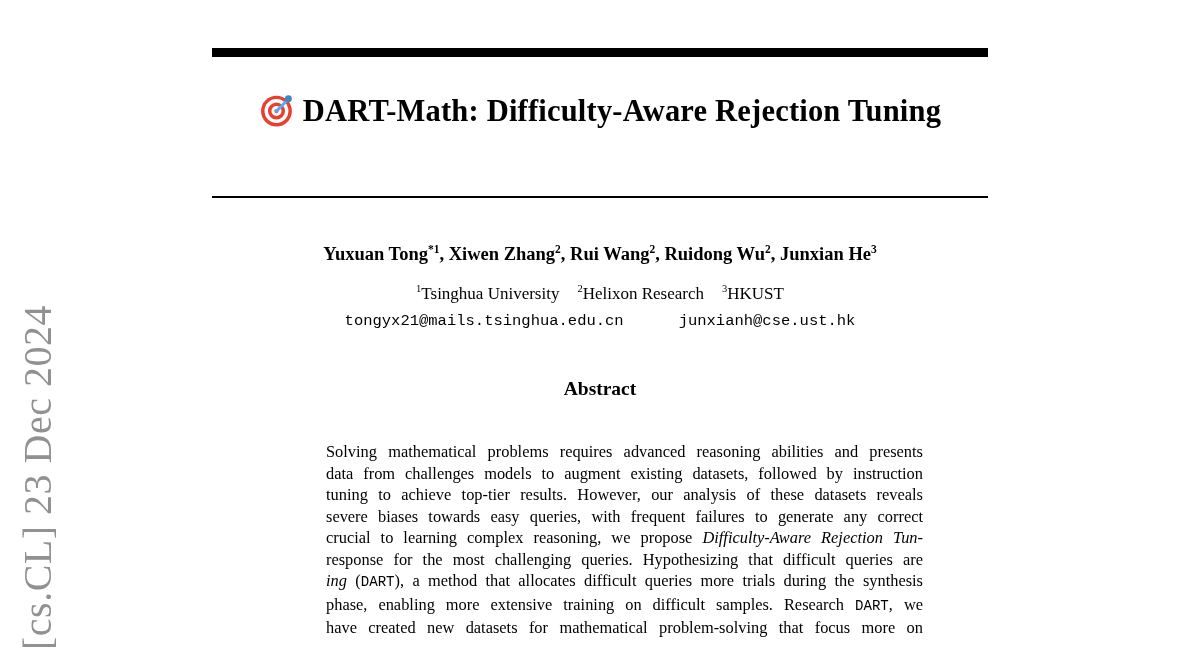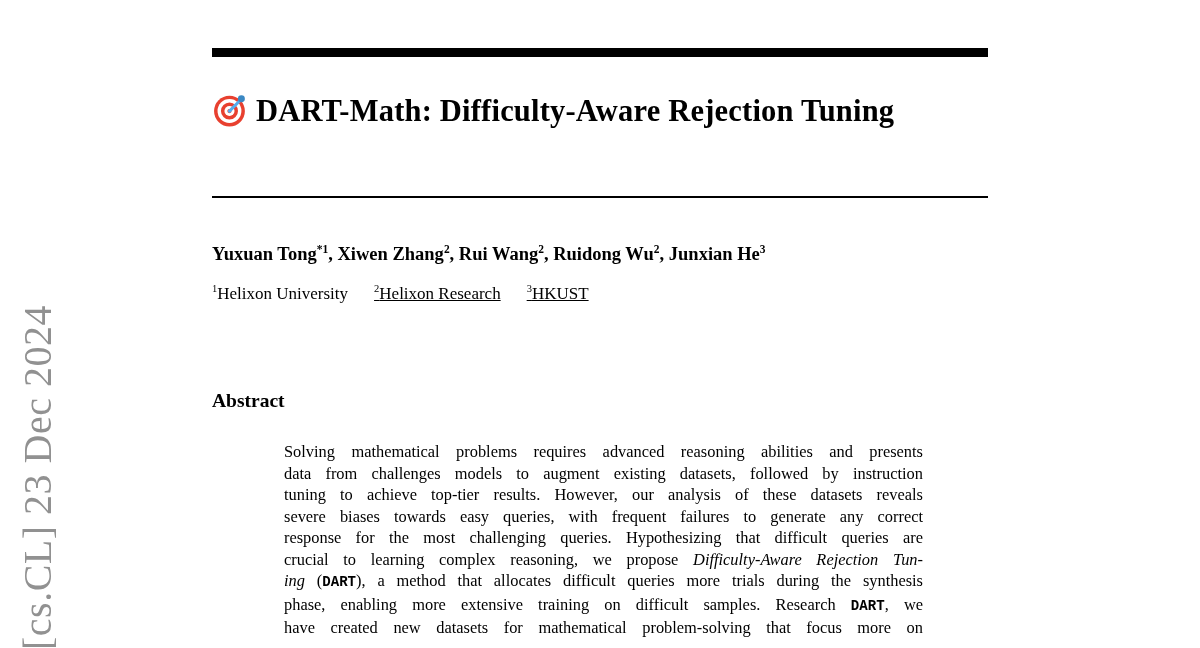--- a/index.html
+++ b/index.html
@@ -23,67 +23,68 @@
     font-size: 40px;
     color: #919191;
     white-space: nowrap;
     letter-spacing: 0.5px;
   }
 
   .rule { position: absolute; left: 212px; width: 776px; background: #000; }
   .rule.thick { top: 48px; height: 9px; }
   .rule.thin  { top: 196px; height: 2px; }
 
-  .centercol { position: absolute; left: 212px; width: 776px; }
+  .centercol { position: absolute; left: 212px; width: 776px; text-align: center; }
 
   .title {
     top: 91px;
     font-weight: bold;
     font-size: 30.5px;
     line-height: 41px;
     letter-spacing: 0.2px;
   }
   .title .emoji-wrap { display: inline-block; vertical-align: -7px; margin-right: 7px; }
 
   .authors {
     top: 243px;
     font-weight: bold;
     font-size: 18.5px;
   }
   .sup { font-size: 0.62em; vertical-align: 7px; letter-spacing: 0; }
 
   .affils { top: 283px; font-size: 17px; }
-  .affil + .affil { margin-left: 26px; text-decoration: underline; }
+  .affil + .affil { margin-left: 18px; }
 
   .emails {
     top: 312px;
     font-family: "Liberation Mono", "DejaVu Sans Mono", monospace;
     font-size: 15.5px;
   }
   .email + .email { margin-left: 55px; }
 
   .abstract-heading {
-    top: 390px;
+    top: 378px;
     font-weight: bold;
     font-size: 19.5px;
   }
 
   .abstract-body {
     position: absolute;
     left: 284px; width: 639px; top: 441px;
     font-size: 16.4px;
     line-height: 21.5px;
   }
   .abs-line {
     text-align: justify;
     text-align-last: justify;
     white-space: normal;
+    margin-left: 42px;
   }
   .it { font-style: italic; }
-  .mono { font-family: "Liberation Mono", "DejaVu Sans Mono", monospace; font-size: 0.86em; font-weight: bold; }
+  .mono { font-family: "Liberation Mono", "DejaVu Sans Mono", monospace; font-size: 0.86em; }
 </style>
 </head>
 <body>
 
 <div class="page">
 
   <div class="watermark">[cs.CL] 23 Dec 2024</div>
 
   <div class="rule thick"></div>
 
@@ -100,30 +101,31 @@
           <circle cx="28.6" cy="7.6" r="3.4" fill="#3b88c3"></circle>
         </svg>
       </span><span>DART-Math: Difficulty-Aware Rejection Tuning</span>
     </div>
   </div>
 
   <div class="rule thin"></div>
 
   <div class="centercol authors" id="authors"><span><span>Yuxuan Tong</span><span class="sup">*1</span><span>, </span></span><span><span>Xiwen Zhang</span><span class="sup">2</span><span>, </span></span><span><span>Rui Wang</span><span class="sup">2</span><span>, </span></span><span><span>Ruidong Wu</span><span class="sup">2</span><span>, </span></span><span><span>Junxian He</span><span class="sup">3</span></span></div>
 
-  <div class="centercol affils" id="affils"><span class="affil"><span class="sup">1</span><span>Helixon University</span></span><span class="affil"><span class="sup">2</span><span>Helixon Research</span></span><span class="affil"><span class="sup">3</span><span>HKUST</span></span></div>
+  <div class="centercol affils" id="affils"><span class="affil"><span class="sup">1</span><span>Tsinghua University</span></span><span class="affil"><span class="sup">2</span><span>Helixon Research</span></span><span class="affil"><span class="sup">3</span><span>HKUST</span></span></div>
 
+  <div class="centercol emails" id="emails"><span class="email">tongyx21@mails.tsinghua.edu.cn</span><span class="email">junxianh@cse.ust.hk</span></div>
 
   <div class="centercol abstract-heading">Abstract</div>
 
   <div class="abstract-body" id="abstract">
       <div class="abs-line"><span>Solving mathematical problems requires advanced reasoning abilities and presents</span></div>
       <div class="abs-line"><span>data from challenges models to augment existing datasets, followed by instruction</span></div>
       <div class="abs-line"><span>tuning to achieve top-tier results. However, our analysis of these datasets reveals</span></div>
       <div class="abs-line"><span>severe biases towards easy queries, with frequent failures to generate any correct</span></div>
+      <div class="abs-line"><span>crucial to learning complex reasoning, we propose </span><span class="it">Difficulty-Aware Rejection Tun-</span></div>
       <div class="abs-line"><span>response for the most challenging queries. Hypothesizing that difficult queries are</span></div>
-      <div class="abs-line"><span>crucial to learning complex reasoning, we propose </span><span class="it">Difficulty-Aware Rejection Tun-</span></div>
       <div class="abs-line"><span class="it">ing</span><span> (</span><span class="mono">DART</span><span>), a method that allocates difficult queries more trials during the synthesis</span></div>
       <div class="abs-line"><span>phase, enabling more extensive training on difficult samples. Research </span><span class="mono">DART</span><span>, we</span></div>
       <div class="abs-line"><span>have created new datasets for mathematical problem-solving that focus more on</span></div>
     </div>
 
 </div>
 
 </body></html>

